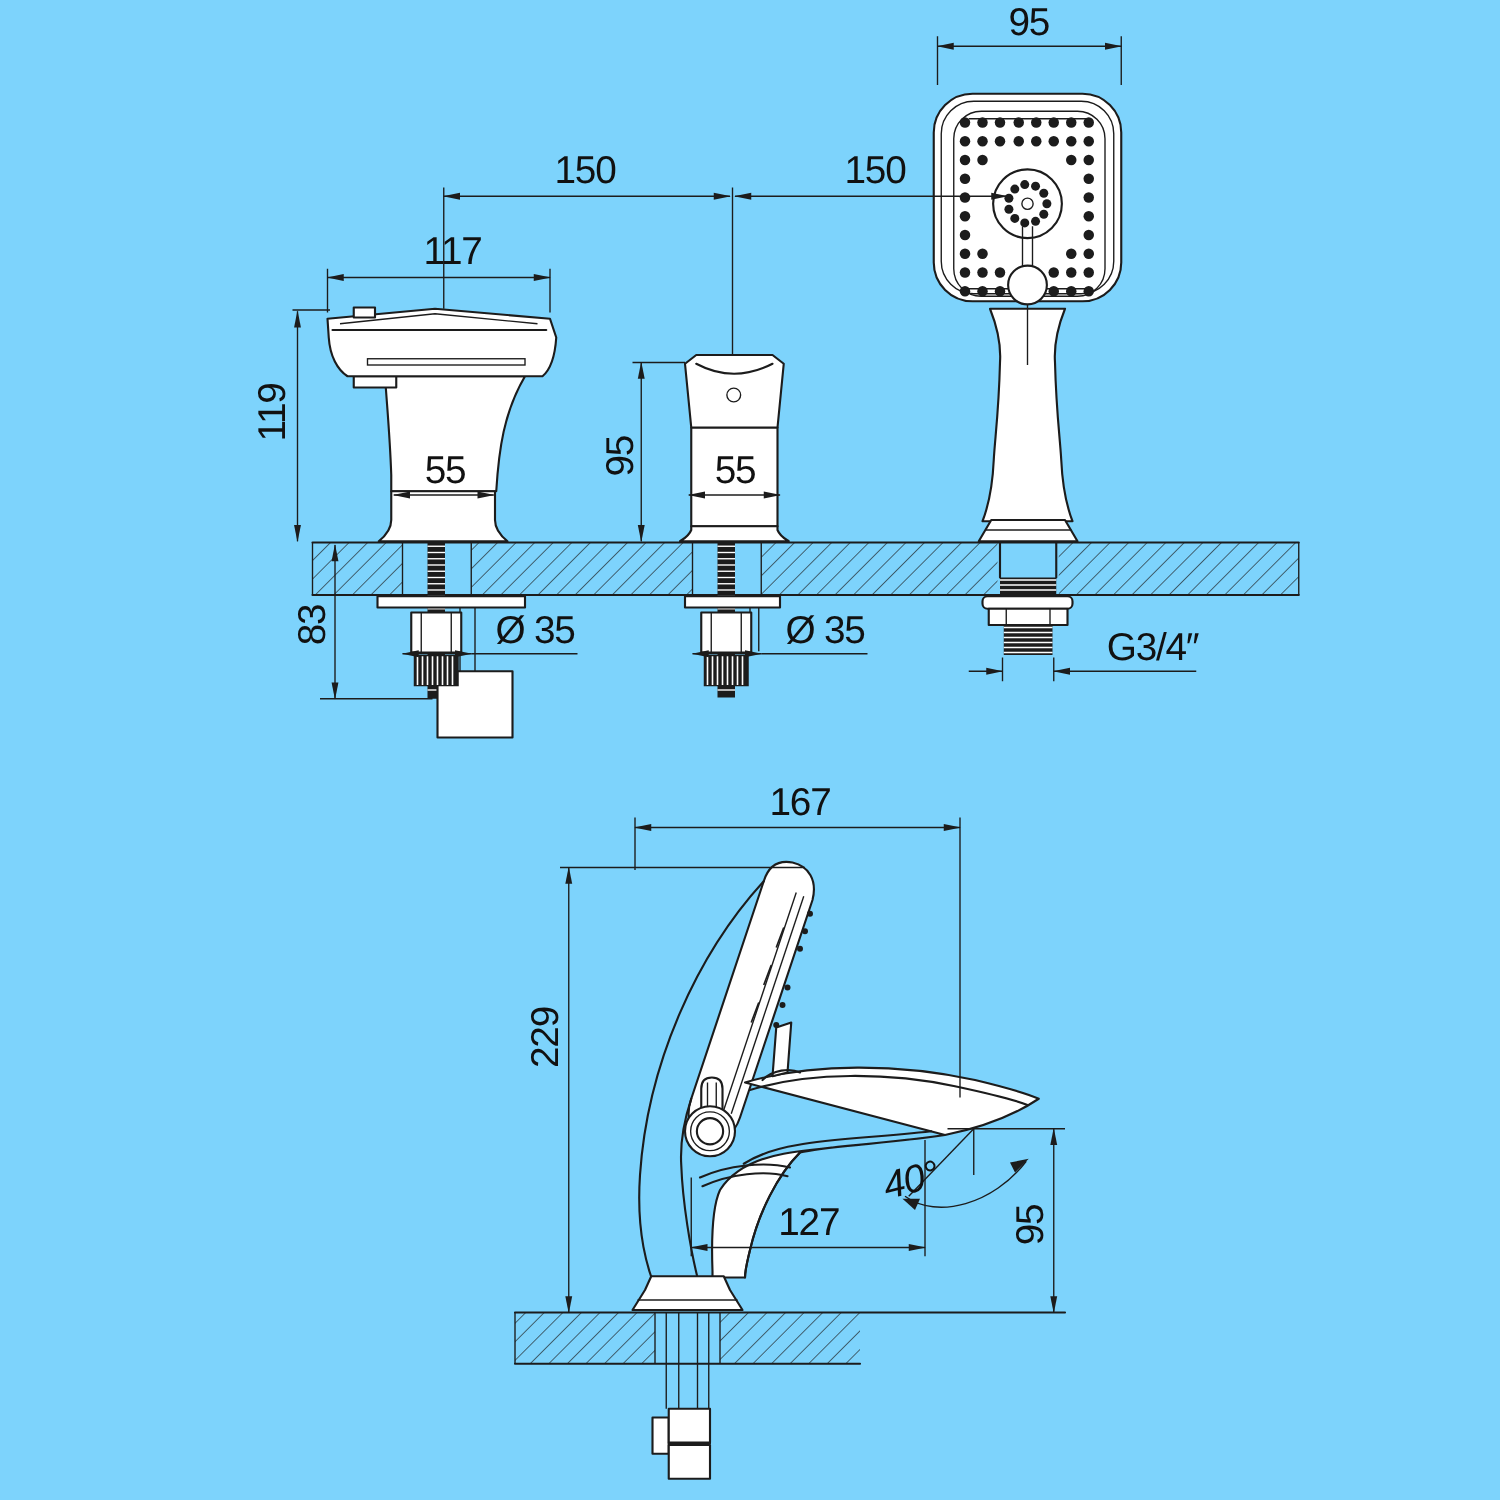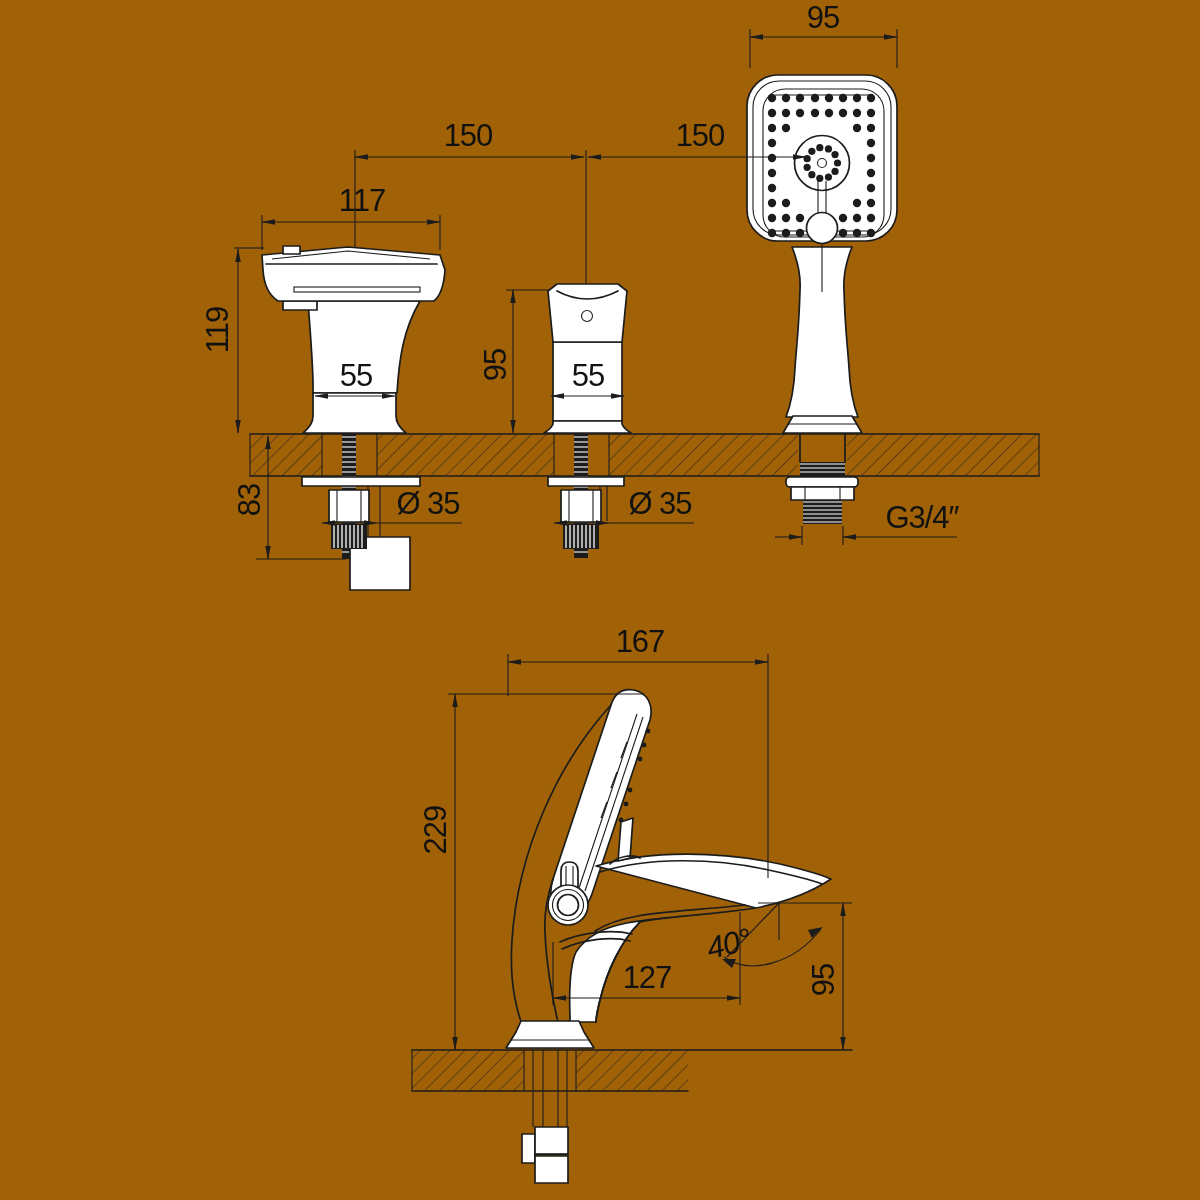--- a/index.html
+++ b/index.html
@@ -1,16 +1,16 @@
 <!DOCTYPE html>
 <html><head>
 <meta charset="utf-8">
 <style>
   html,body { margin:0; padding:0; background:#ffffff; }
-  #stage { width:1200px; height:1200px; position:relative; margin:0 auto; background:#a16207; }
+  #stage { width:1200px; height:1200px; position:relative; margin:0 auto; background:#7dd3fc; }
   svg { display:block; }
   .part  { stroke:#1c1c1c; stroke-width:1.7; fill:#ffffff; stroke-linejoin:round; }
   .pline { stroke:#1c1c1c; stroke-width:1.7; fill:none; stroke-linecap:round; }
   .thin  { stroke:#1c1c1c; stroke-width:1.1; fill:none; }
   .dim   { stroke:#1c1c1c; stroke-width:1.1; fill:none; }
   .blk   { fill:#1c1c1c; stroke:none; }
   .dimtxt { font-family:"Liberation Sans","DejaVu Sans",sans-serif; font-size:31px; fill:#111; text-anchor:middle; letter-spacing:-1px; }
   .it { font-style:italic; }
 </style>
 </head>

